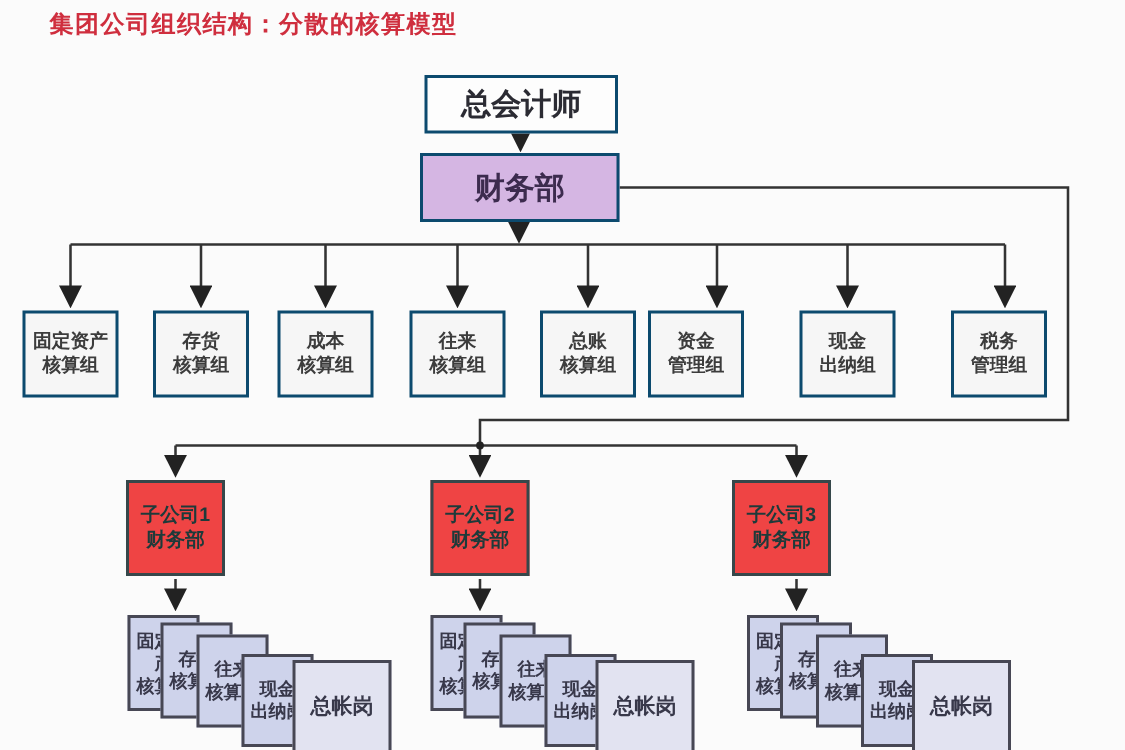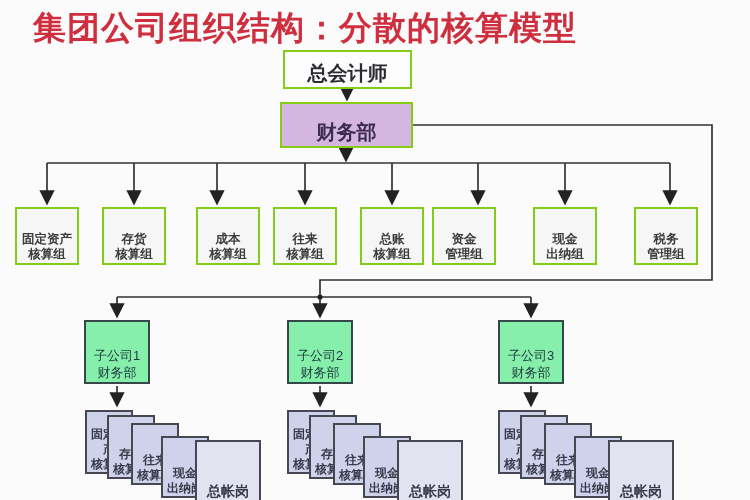--- a/index.html
+++ b/index.html
@@ -4,45 +4,45 @@
 <style>
   html,body{margin:0;padding:0;background:#e9e9e9;}
   .canvas{
     position:relative;width:750px;height:500px;overflow:hidden;
     background:#fbfbfb;
     font-family:"Liberation Sans", sans-serif;
   }
   .wires{position:absolute;left:0;top:0;z-index:1;}
   .title{
     position:absolute;left:33px;top:6px;z-index:2;
-    font-size:33px;font-weight:bold;color:#cf2e3e;letter-spacing:1px;
+    font-size:16px;font-weight:bold;color:#cf2e3e;letter-spacing:1px;
     white-space:nowrap;
   }
   .box{
     position:absolute;z-index:2;box-sizing:border-box;
-    display:flex;flex-direction:column;align-items:center;justify-content:flex-end;
-    border:2px solid #84cc16;background:#f7f7f7;color:#333;
+    display:flex;flex-direction:column;align-items:center;justify-content:center;
+    border:2px solid #0c4a6e;background:#f7f7f7;color:#333;
     text-align:center;
   }
   .chief{
     left:283px;top:50px;width:129px;height:39px;
     background:#fdfdfd;font-size:20px;font-weight:bold;color:#2b2b33;
   }
   .finance{
     left:280px;top:102px;width:133px;height:46px;
     background:#d5b6e3;font-size:20px;font-weight:bold;color:#3c2b4e;
   }
   .group{
     top:207px;width:64px;height:58px;
     background:#f6f6f6;font-size:12.5px;font-weight:bold;color:#3c3c3c;line-height:1.25;
   }
   .sub{
     top:320px;width:66px;height:64px;
-    background:#86efac;border-color:#36474a;
-    font-size:13px;font-weight:normal;color:#1d3a3a;line-height:1.3;
+    background:#ef4444;border-color:#36474a;
+    font-size:13px;font-weight:bold;color:#1d3a3a;line-height:1.3;
   }
   .stack{position:absolute;top:410px;width:180px;height:95px;z-index:2;}
   .sbox{
     position:absolute;width:48px;height:64px;
     background:#ced3eb;border-color:#474754;
     font-size:12px;font-weight:bold;color:#38384a;line-height:1.25;
     overflow:hidden;
   }
   .sbox.k0{left:0;top:0;z-index:1;}
   .sbox.k1{left:22px;top:5px;z-index:2;}
@@ -105,21 +105,21 @@
   </div>
 
   <div class="box group" style="left:15px">
     <span class="l">固定资产</span>
     <span class="l">核算组</span>
   </div>
   <div class="box group" style="left:102px">
     <span class="l">存货</span>
     <span class="l">核算组</span>
   </div>
-  <div class="box group" style="left:196px">
+  <div class="box group" style="left:185px">
     <span class="l">成本</span>
     <span class="l">核算组</span>
   </div>
   <div class="box group" style="left:273px">
     <span class="l">往来</span>
     <span class="l">核算组</span>
   </div>
   <div class="box group" style="left:360px">
     <span class="l">总账</span>
     <span class="l">核算组</span>
@@ -138,21 +138,21 @@
   </div>
 
   <div class="box sub" style="left:84px">
     <span class="l">子公司1</span>
     <span class="l">财务部</span>
   </div>
   <div class="box sub" style="left:287px">
     <span class="l">子公司2</span>
     <span class="l">财务部</span>
   </div>
-  <div class="box sub" style="left:498px">
+  <div class="box sub" style="left:488px">
     <span class="l">子公司3</span>
     <span class="l">财务部</span>
   </div>
 
   <div class="stack" style="left:85px">
     <div class="box sbox k0">
       <span class="l">固定资产</span>
       <span class="l">核算岗</span>
     </div>
     <div class="box sbox k1">

